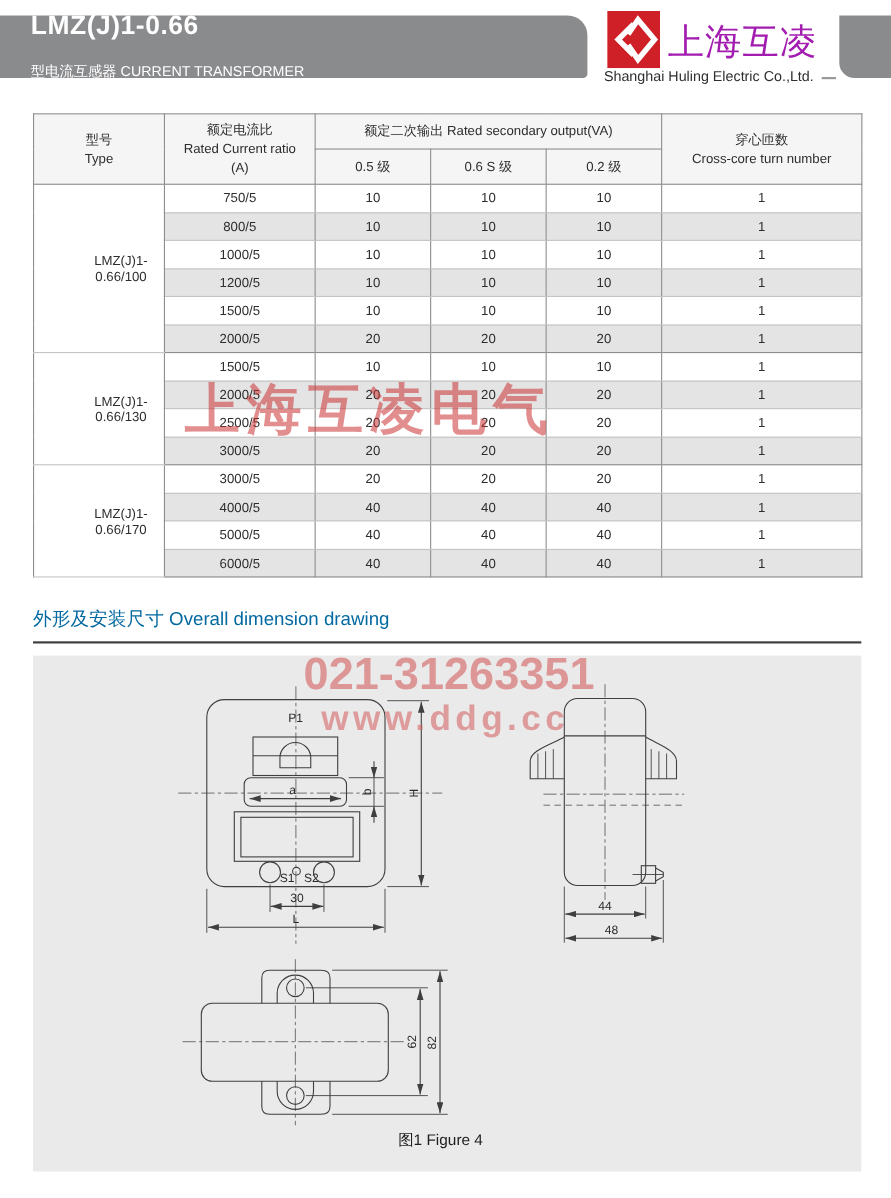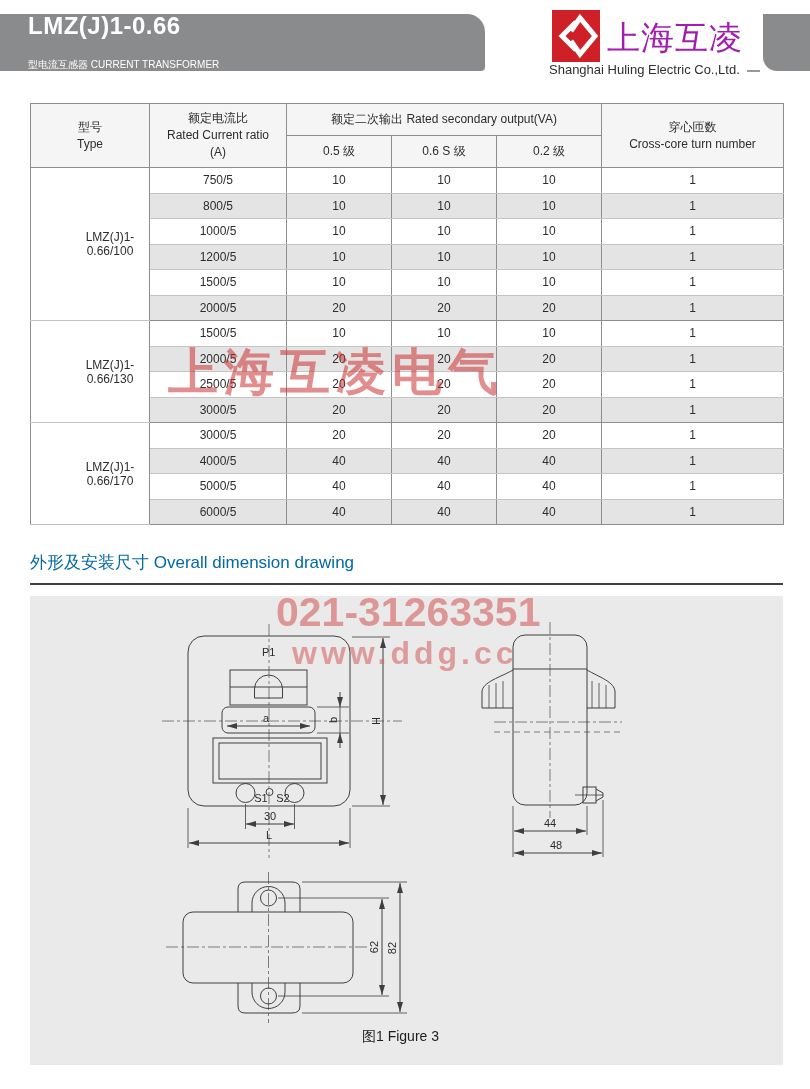--- a/index.html
+++ b/index.html
@@ -1,23 +1,23 @@
 <!DOCTYPE html>
 <html><head>
 <meta charset="utf-8">
 <style>
   html,body{margin:0;padding:0;background:#fff;}
   .page{position:relative;width:810px;height:1089px;background:#fff;overflow:hidden;
         font-family:"Liberation Sans","DejaVu Sans",sans-serif;}
   
-  .band-left{position:absolute;left:0;top:14px;width:485px;height:57px;background:#8a8b8d;
+  .band-left{position:absolute;left:0;top:14px;width:534px;height:57px;background:#8a8b8d;
              border-top-right-radius:18px;border-bottom-right-radius:4px;
              display:flex;flex-direction:column;justify-content:center;padding-left:28px;box-sizing:border-box;}
   .band-title{color:#fff;font-size:24px;font-weight:bold;line-height:1.05;letter-spacing:.5px;}
-  .band-sub{color:#fff;font-size:10px;margin-top:20px;}
+  .band-sub{color:#fff;font-size:13px;margin-top:20px;}
   .band-right{position:absolute;left:763px;top:14px;width:47px;height:57px;background:#8a8b8d;
               border-bottom-left-radius:14px;}
   .logo-sq{position:absolute;left:552px;top:10px;width:48px;height:52px;}
   .logo-cn{position:absolute;left:607px;top:16px;font-size:33px;color:#a21caf;letter-spacing:1px;}
   .company{position:absolute;left:549px;top:62px;font-size:13px;color:#2f2f31;text-align:center;}
   .company-dash{position:absolute;left:747px;top:70px;width:13px;height:2px;background:#9a9a9c;}
   
   .spec-table{position:absolute;left:30px;top:103px;width:753px;border-collapse:collapse;table-layout:fixed;
               font-size:12px;color:#2d2d2d;}
   .spec-table th,.spec-table td{border-left:1px solid #8d8d8d;border-right:1px solid #8d8d8d;
@@ -305,15 +305,15 @@
       <line class="ext" x1="278" y1="996" x2="389" y2="996"></line>
       <line class="ln" x1="382" y1="899" x2="382" y2="995" marker-start="url(#ar)" marker-end="url(#ar)"></line>
       <text x="375" y="950" text-anchor="middle" transform="rotate(-90 375 947)">62</text>
       <line class="ext" x1="302" y1="882" x2="407" y2="882"></line>
       <line class="ext" x1="302" y1="1013" x2="407" y2="1013"></line>
       <line class="ln" x1="400" y1="883" x2="400" y2="1012" marker-start="url(#ar)" marker-end="url(#ar)"></line>
       <text x="393" y="951" text-anchor="middle" transform="rotate(-90 393 948)">82</text>
     </g>
   </svg>
 
-  <div class="caption">图1 Figure 3</div>
+  <div class="caption">图1 Figure 4</div>
 
 </div>
 
 </body></html>

